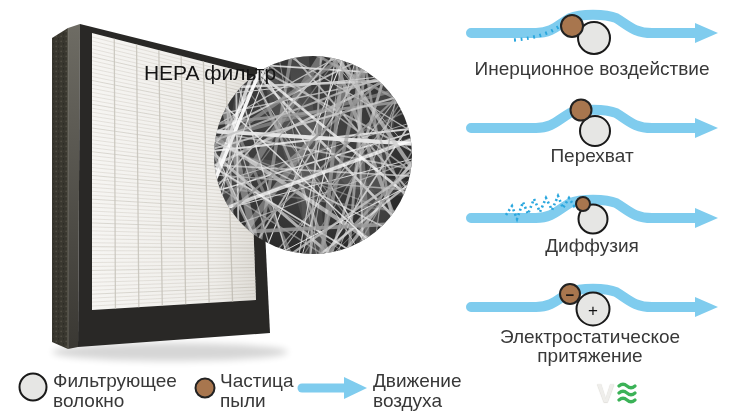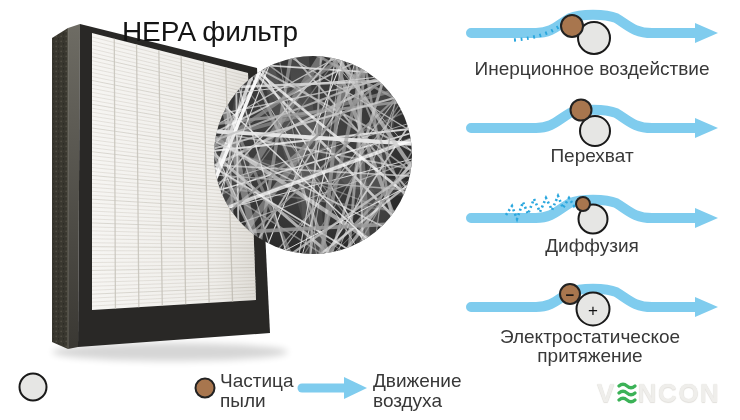--- a/index.html
+++ b/index.html
@@ -1,21 +1,21 @@
 <!DOCTYPE html>
 <html><head>
 <meta charset="utf-8">
 <style>
   html,body{margin:0;padding:0;}
   body{font-family:"Liberation Sans","DejaVu Sans",sans-serif;}
   .canvas{position:relative;width:740px;height:420px;background:#ffffff;overflow:hidden;}
   .scene{position:absolute;left:0;top:0;}
   .lbl{position:absolute;color:#383838;font-size:19px;line-height:19px;}
   .center{text-align:center;}
-  .title{position:absolute;color:#141414;font-size:28px;line-height:21px;text-align:center;}
+  .title{position:absolute;color:#141414;font-size:21px;line-height:21px;text-align:center;margin-top:41px;}
   .legend-lbl{position:absolute;color:#383838;font-size:19px;line-height:20px;}
   .watermark{position:absolute;left:597px;top:378px;height:30px;display:flex;align-items:center;
              font-weight:700;font-size:26px;letter-spacing:1.5px;color:#efeeeb;
              text-shadow:0 0 1px #dbd9d4, 0 1px 1px #e3e1dd;}
   .wave-e{display:inline-block;margin:0 1px;}
 </style>
 </head>
 <body>
 
 <div class="canvas">
@@ -287,26 +287,26 @@
   </svg>
 
   <div class="title" style="left:110px;top:21px;width:200px;">HEPA фильтр</div>
 
 
   <div class="lbl center" style="left:442px;top:59px;width:300px;">Инерционное воздействие</div>
   <div class="lbl center" style="left:442px;top:146px;width:300px;">Перехват</div>
   <div class="lbl center" style="left:442px;top:236px;width:300px;">Диффузия</div>
   <div class="lbl center" style="left:470px;top:327px;width:240px;">Электростатическое притяжение</div>
 
+  <div class="legend-lbl" style="left:53px;top:371px;width:130px;">Фильтрующее волокно</div>
   <div class="legend-lbl" style="left:373px;top:371px;width:100px;">Движение воздуха</div>
   <div class="legend-lbl" style="left:220px;top:371px;width:85px;">Частица пыли</div>
 
   <div class="watermark">
     <span>V</span>
     <svg class="wave-e" width="20" height="22" viewBox="0 0 20 22">
       <path d="M2,4 Q6,0.5 10,4 Q14,7.5 18,4" fill="none" stroke="#3bb257" stroke-width="3.2" stroke-linecap="round"></path>
       <path d="M2,11 Q6,7.5 10,11 Q14,14.5 18,11" fill="none" stroke="#3bb257" stroke-width="3.2" stroke-linecap="round"></path>
       <path d="M2,18 Q6,14.5 10,18 Q14,21.5 18,18" fill="none" stroke="#3bb257" stroke-width="3.2" stroke-linecap="round"></path>
     </svg>
-    <span>NCON</span>
   </div>
 
 </div>
 
 </body></html>

